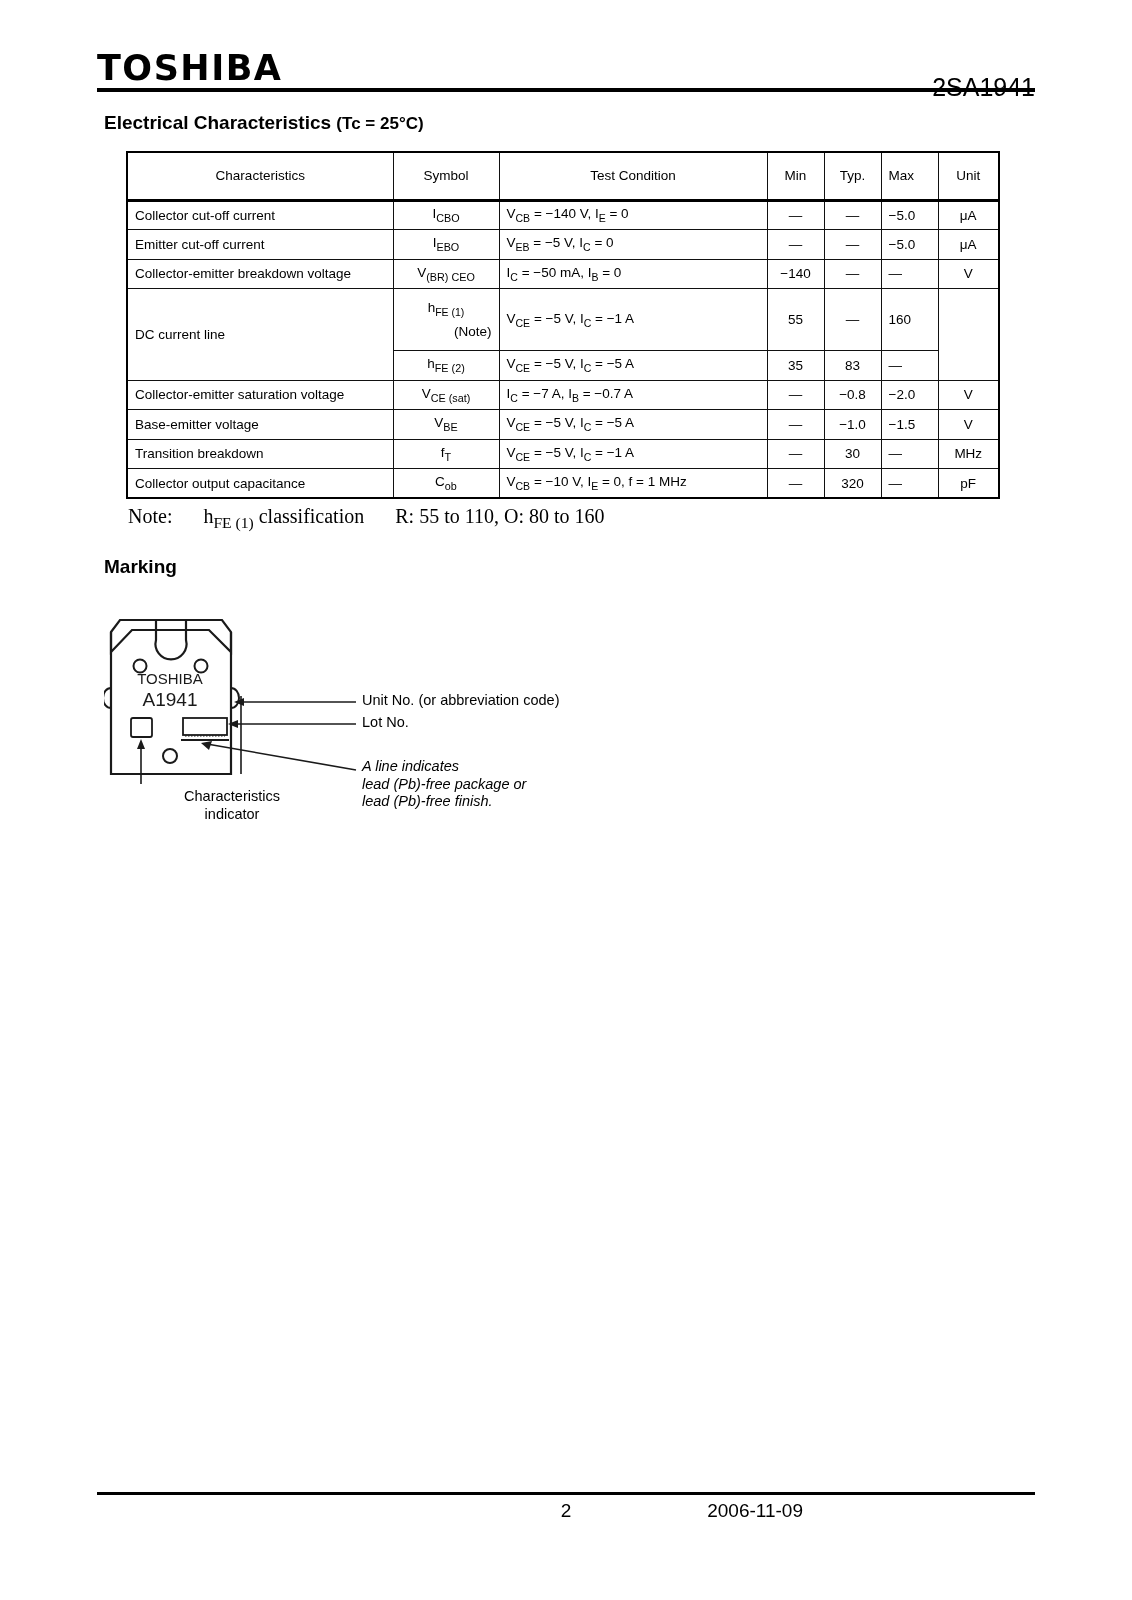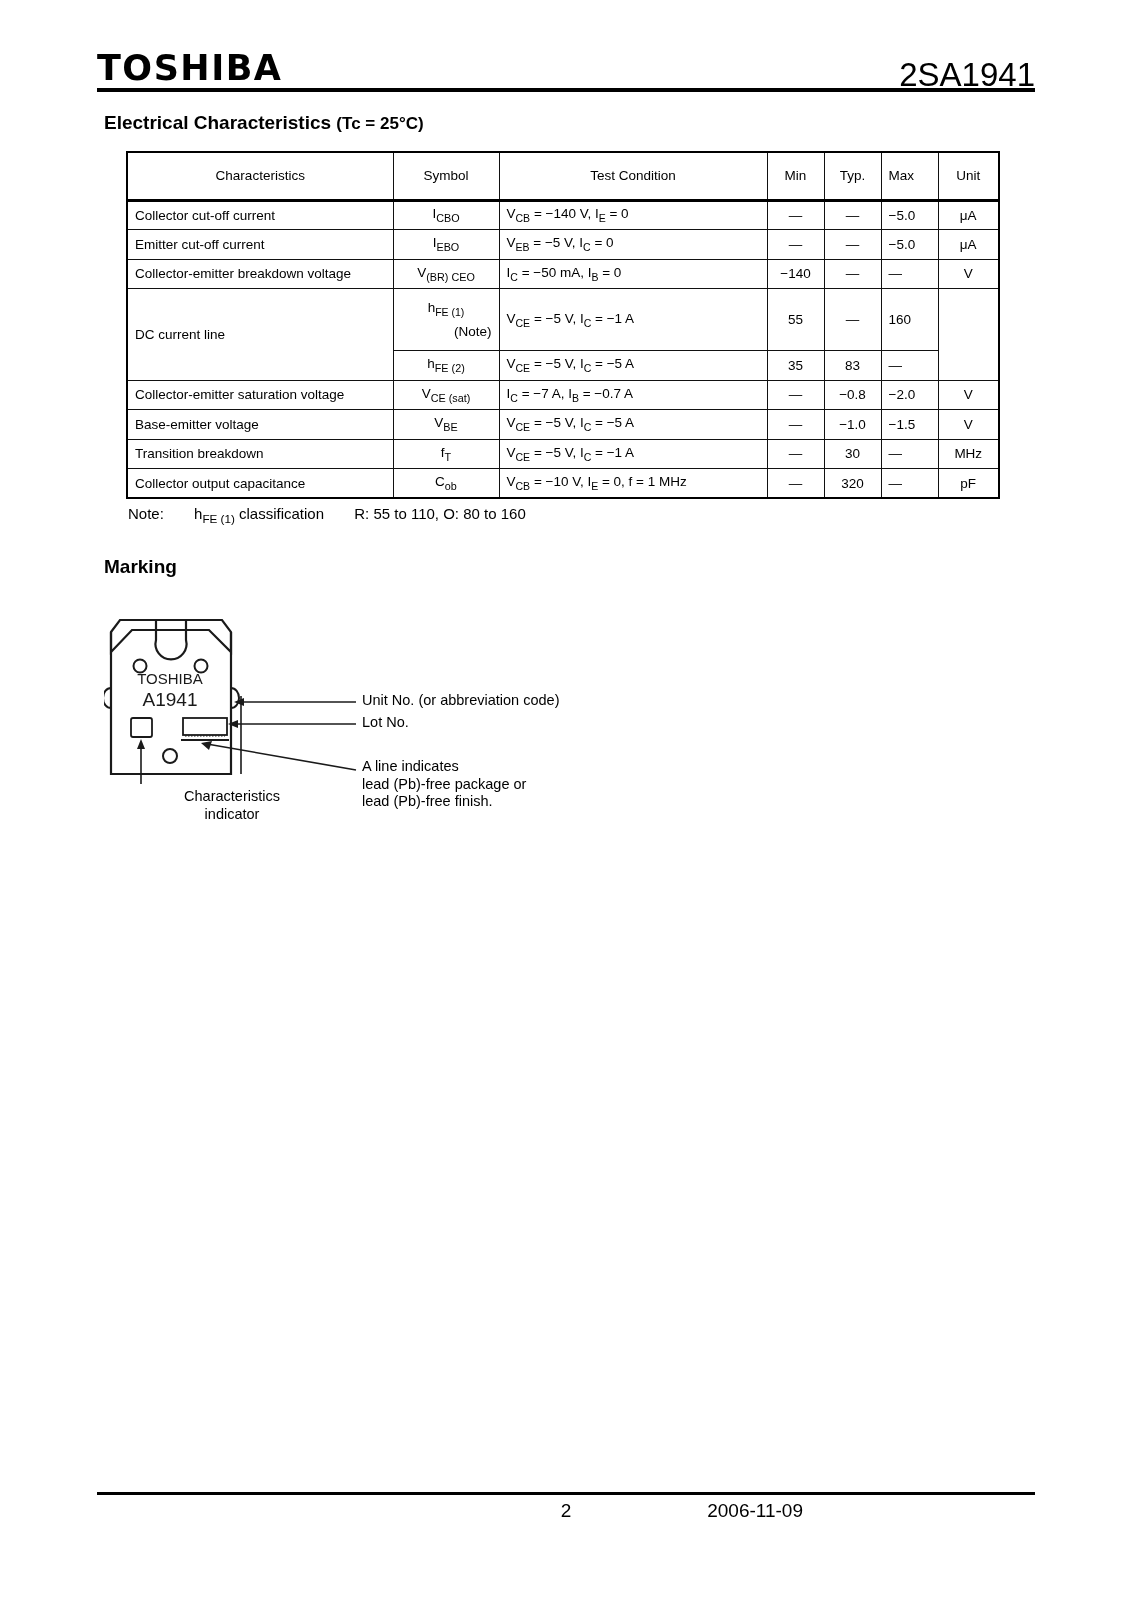--- a/index.html
+++ b/index.html
@@ -15,22 +15,22 @@
 
   
   #header{position:absolute;left:97px;top:48px;width:938px;height:46px;}
   #brand{
     position:absolute;left:0;top:0;
     font-size:35px;font-weight:bold;letter-spacing:1.5px;
     font-family:"DejaVu Sans", sans-serif;
     line-height:40px;
   }
   #partno{
-    position:absolute;right:0;top:9px;
-    font-size:33px;line-height:36px;
+    position:absolute;right:0;top:21px;
+    font-size:25px;line-height:36px;
     font-family:"Liberation Sans", sans-serif;
   }
   #headrule{position:absolute;left:97px;top:88px;width:938px;height:4px;background:#000;}
 
   
   .sect-title{
     position:absolute;font-size:19px;font-weight:bold;
     white-space:nowrap;
   }
   #sect-elec{left:104px;top:112px;}
@@ -68,31 +68,31 @@
   .tall-sym{height:62px !important;}
   .symcell-note{position:relative;padding:0 7px !important;}
   .symcell-note .l1{display:block;text-align:center;line-height:19px;}
   .symcell-note .l2{display:block;text-align:right;line-height:19px;}
   sub{font-size:0.78em;}
   .smallsub{font-size:0.80em;}
 
   
   #note-line{
     position:absolute;left:128px;top:505px;
-    font-size:15px;white-space:nowrap;
+    font-size:20px;white-space:nowrap;font-family:Liberation Serif, serif;
   }
   #note-line .gap{display:inline-block;width:26px;}
 
   
   #marking-wrap{position:absolute;left:104px;top:596px;width:620px;height:250px;}
   #pkg-svg{position:absolute;left:0;top:0;}
   .lbl{position:absolute;font-size:14.5px;line-height:17.5px;white-space:nowrap;}
   #lbl-partno{left:258px;top:96px;}
   #lbl-lotno{left:258px;top:118px;}
-  #lbl-pbfree{left:258px;top:162px;}
+  #lbl-pbfree{left:258px;top:162px;font-style:italic;}
   #lbl-charind{left:68px;top:192px;text-align:center;width:120px;white-space:normal;}
 
   
   #footrule{position:absolute;left:97px;top:1492px;width:938px;height:3px;background:#000;}
   #foot-page{position:absolute;left:0;top:1500px;width:1132px;text-align:center;font-size:19px;}
   #foot-date{position:absolute;right:97px;top:1500px;font-size:19px;}
 </style>
 </head>
 <body>
 

